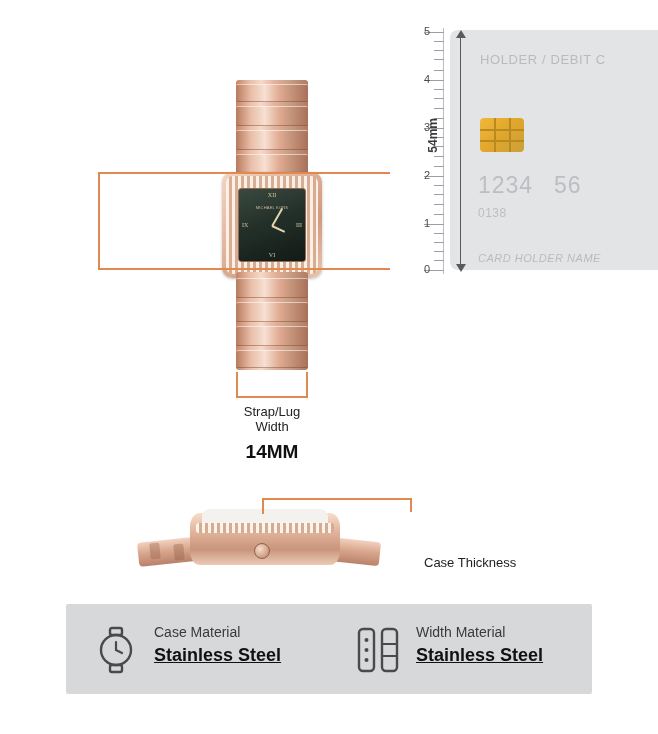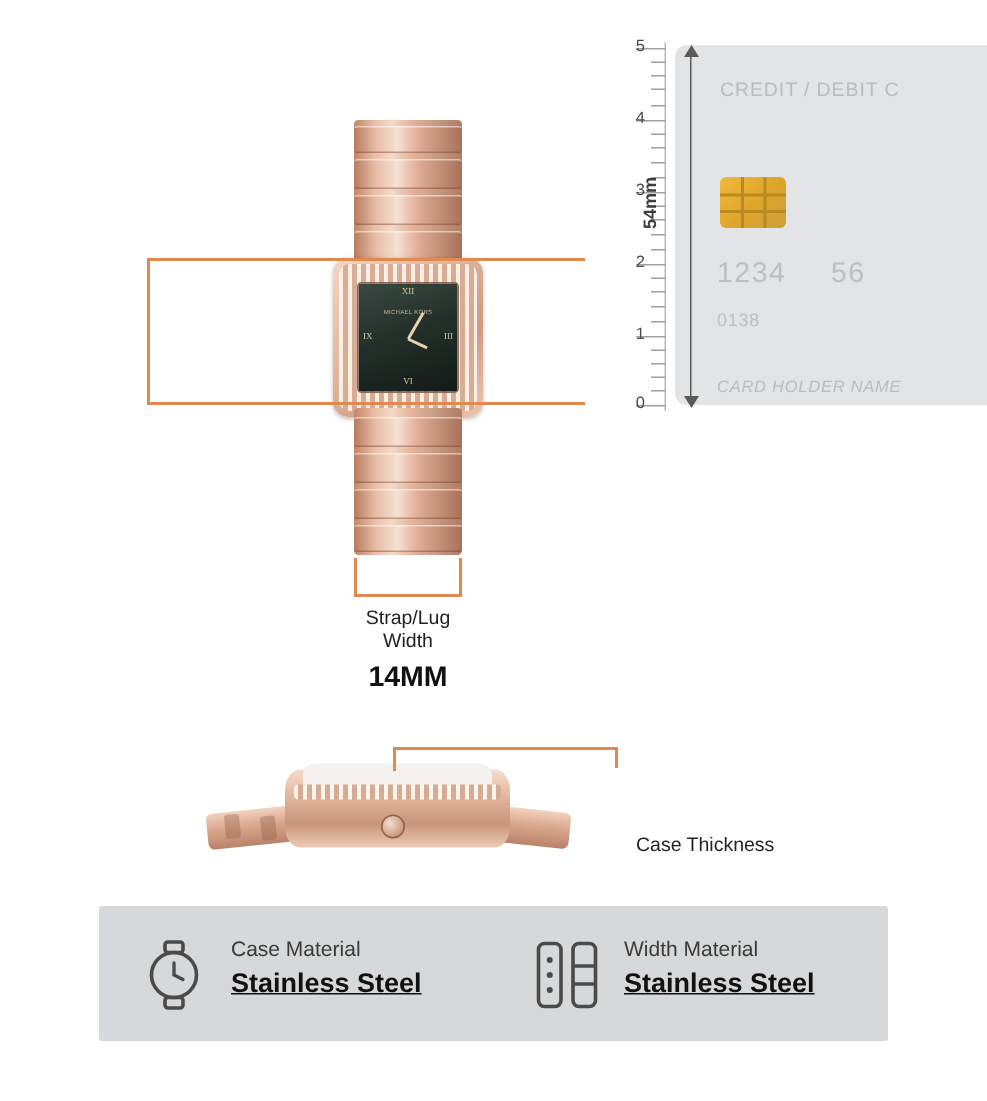--- a/index.html
+++ b/index.html
@@ -79,21 +79,21 @@
     background: #e3e4e6;
     border-radius: 8px;
   }
   .card-title { position: absolute; color: #b9bbbe; font-size: 13px; letter-spacing: .6px; }
   .chip {
     position: absolute;
     background: linear-gradient(135deg,#f0b93b 0%, #e0a62c 50%, #caa03a 100%);
     border-radius: 4px;
   }
   .chip-line { position: absolute; background: #b98a1f; }
-  .card-num { position: absolute; color: #bcbec1; font-size: 19px; letter-spacing: 1px; }
+  .card-num { position: absolute; color: #bcbec1; font-size: 23px; letter-spacing: 1px; }
   .card-sub { position: absolute; color: #bcbec1; font-size: 12px; letter-spacing: .5px; }
   .card-holder { position: absolute; color: #b9bbbe; font-size: 11px; letter-spacing: .5px; font-style: italic; }
   .card-dim-label {
     position: absolute; color: #3c3c3c; font-size: 12px; font-weight: bold;
     writing-mode: vertical-rl; transform: rotate(180deg);
   }
   .arrow-v { position: absolute; background: #5a5a5a; width: 1px; }
   .arrow-head { position: absolute; width: 0; height: 0; }
 
   
@@ -199,21 +199,21 @@
     <div class="ruler-tick" style="top:166px; width:10px;"></div>
     <div class="ruler-tick" style="top:176px; width:10px;"></div>
     <div class="ruler-tick" style="top:186px; width:10px;"></div>
     <div class="ruler-tick" style="top:205px; width:10px;"></div>
     <div class="ruler-tick" style="top:214px; width:10px;"></div>
     <div class="ruler-tick" style="top:223px; width:10px;"></div>
     <div class="ruler-tick" style="top:232px; width:10px;"></div>
   </div>
 
   <div class="card" style="left:450px; top:30px; width:230px; height:240px;">
-    <div class="card-title" style="left:30px; top:22px;">CREDIT / DEBIT C</div>
+    <div class="card-title" style="left:30px; top:22px;">HOLDER / DEBIT C</div>
 
     <div class="chip" style="left:30px; top:88px; width:44px; height:34px;">
       <div class="chip-line" style="left:0; top:11px; width:44px; height:1.5px;"></div>
       <div class="chip-line" style="left:0; top:22px; width:44px; height:1.5px;"></div>
       <div class="chip-line" style="left:14px; top:0; width:1.5px; height:34px;"></div>
       <div class="chip-line" style="left:29px; top:0; width:1.5px; height:34px;"></div>
     </div>
 
     <div class="card-num" style="left:28px; top:142px;">1234</div>
     <div class="card-num" style="left:104px; top:142px;">56</div>

